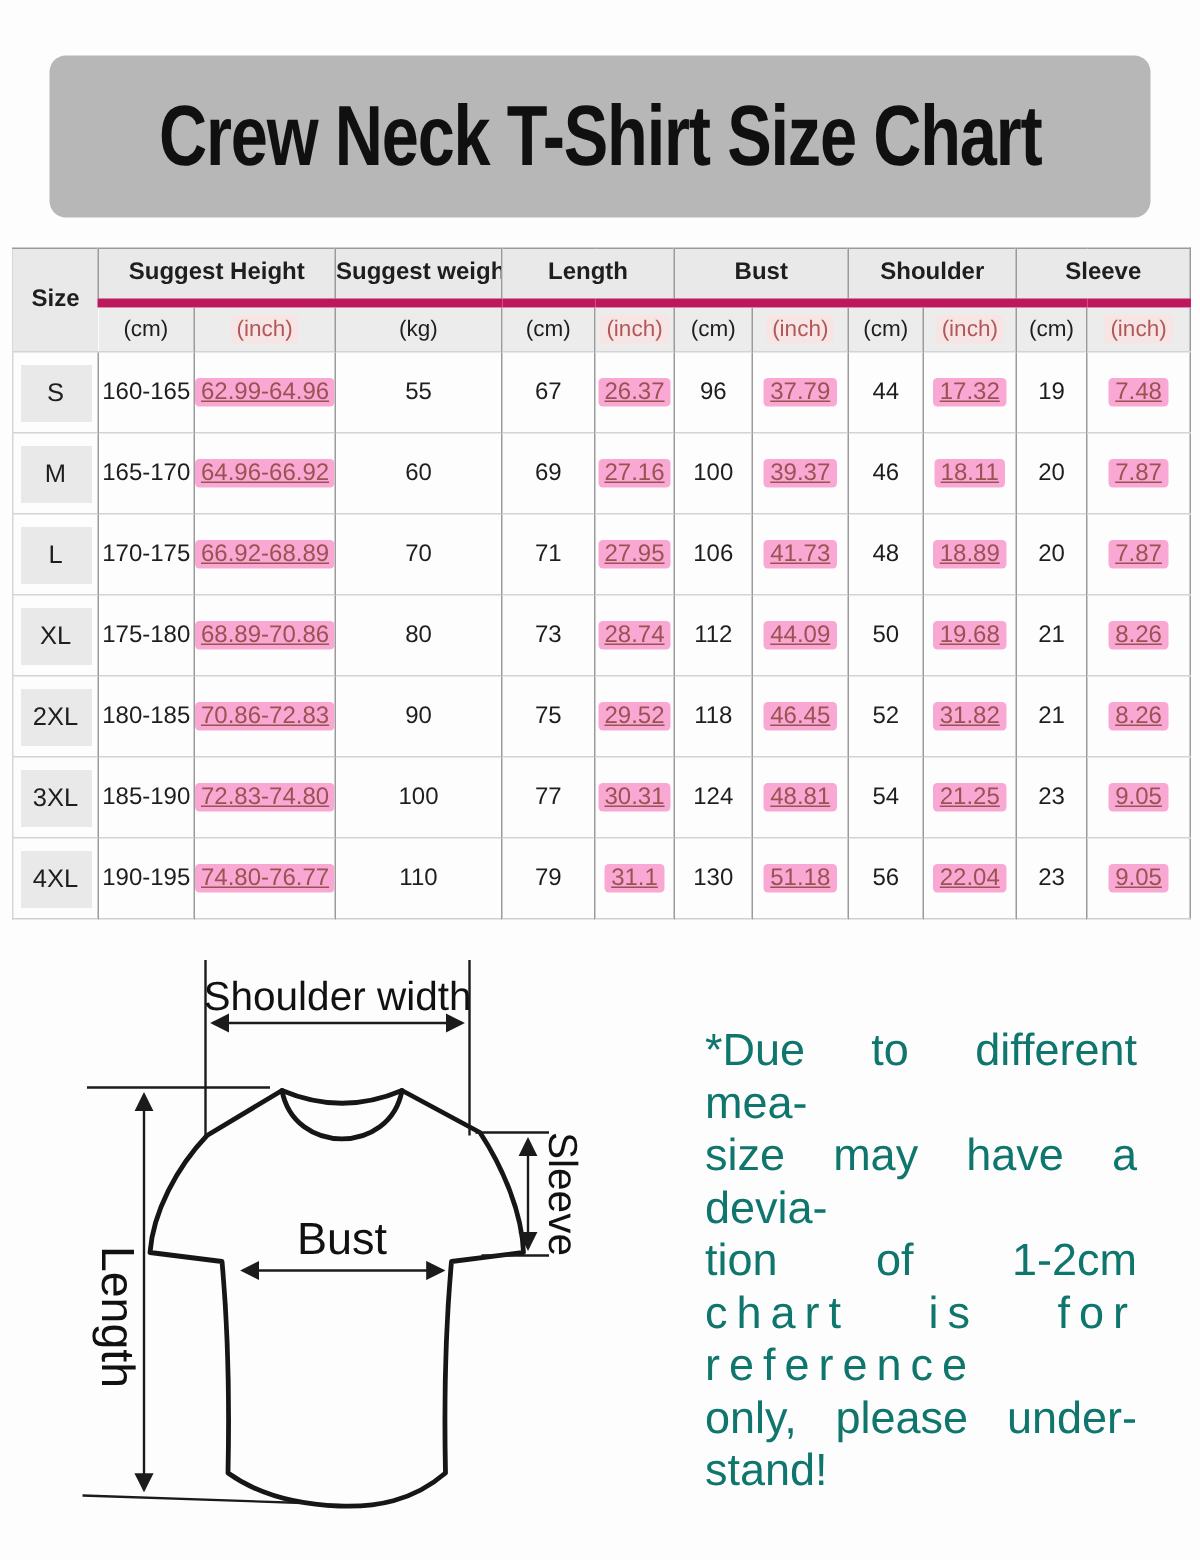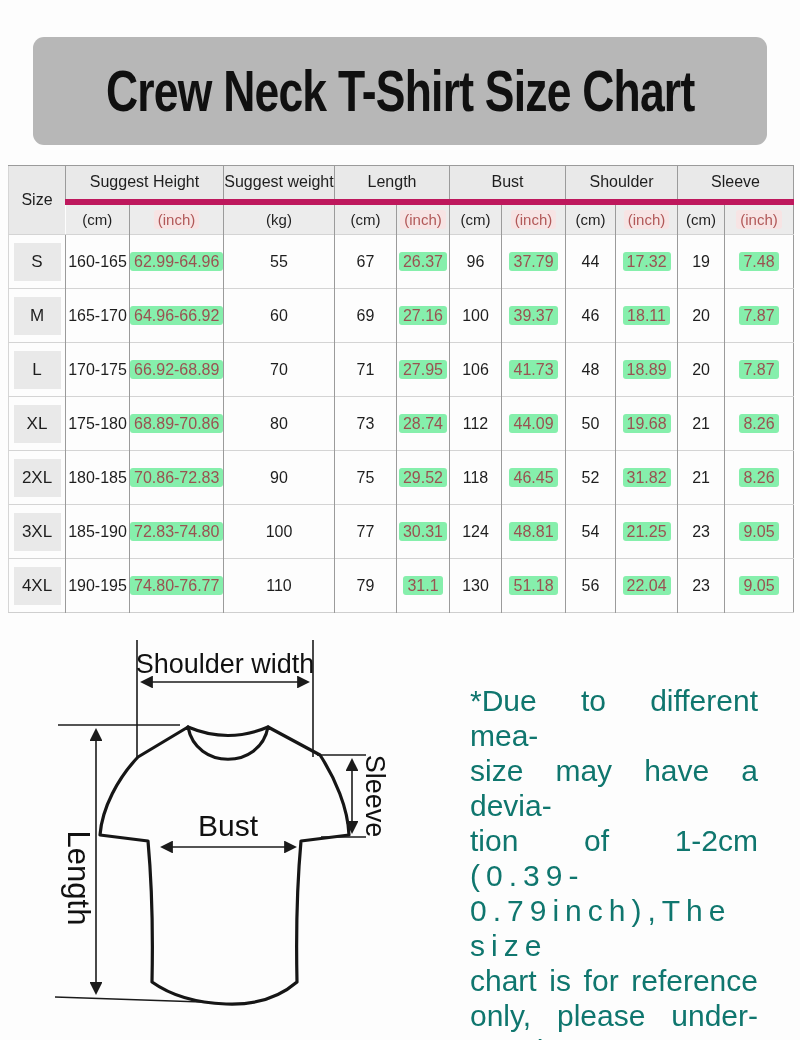--- a/index.html
+++ b/index.html
@@ -18,30 +18,30 @@
   
   table.size-table { position:absolute; left:8px; top:165px; width:785px;
             border-collapse:collapse; table-layout:fixed;
             border-top:1px solid #9b9b9b; border-bottom:1px solid #cfcfcf;
             border-left:1px solid #d6d6d6; border-right:1px solid #9b9b9b; }
   .size-table th, .size-table td { border-left:1px solid #9b9b9b;
             text-align:center; vertical-align:middle; color:#1e1e1e;
             overflow:hidden; white-space:nowrap; }
   .size-table th:first-child, .size-table td:first-child { border-left:none; }
   .size-table thead tr.group-row th { height:36px; background:#e9e9e9;
-            font-size:16px; font-weight:400; }
+            font-size:16px; font-weight:700; }
   .size-table thead tr.unit-row th { height:33px; background:#ececec;
             font-size:15px; font-weight:500; border-top:6px solid #be185d; }
   .size-table th.size-h { background:#e9e9e9; font-size:17px; font-weight:500; }
   .size-table tbody td { height:54px; background:#fdfdfd; font-size:16px;
             border-top:1px solid #d4d4d4; }
   .size-table tbody td.size-cell { font-size:17px; font-weight:500;
             background:#e9e9e9; background-clip:content-box; padding:8px 5px; }
   .pill-inch { color:#b15858; background:#f7e4e4; padding:1px 4px; border-radius:3px; }
-  td .val-inch { color:#9a5252; background:#86efac; padding:1px 4px; border-radius:3px; }
+  td .val-inch { color:#9a5252; background:#f9a8d4; padding:1px 4px; border-radius:3px;text-decoration:underline; }
 
   
   svg.diagram { position:absolute; left:30px; top:630px; }
   .note { position:absolute; left:470px; top:683px; width:288px;
           font-size:30px; line-height:35px; color:#0f766e; }
   .note-line { text-align:justify; text-align-last:justify; }
   .note-line.last { text-align-last:left; }
   .note-line:nth-child(4) { letter-spacing:6px; }
 </style>
 </head>
@@ -237,19 +237,18 @@
       <text x="198" y="206" text-anchor="middle" font-size="30">Bust</text>
       <text transform="translate(38,248) rotate(90)" text-anchor="middle" font-size="31">Length</text>
       <text transform="translate(336,166) rotate(90)" text-anchor="middle" font-size="27">Sleeve</text>
     </g>
   </svg>
 
   <div class="note" id="note">
       <div class="note-line">*Due to different mea-</div>
       <div class="note-line">size may have a devia-</div>
       <div class="note-line">tion of 1-2cm</div>
-      <div class="note-line">(0.39-0.79inch),The size</div>
       <div class="note-line">chart is for reference</div>
       <div class="note-line">only, please under-</div>
       <div class="note-line last">stand!</div>
     </div>
 
 </div>
 
 </body></html>

